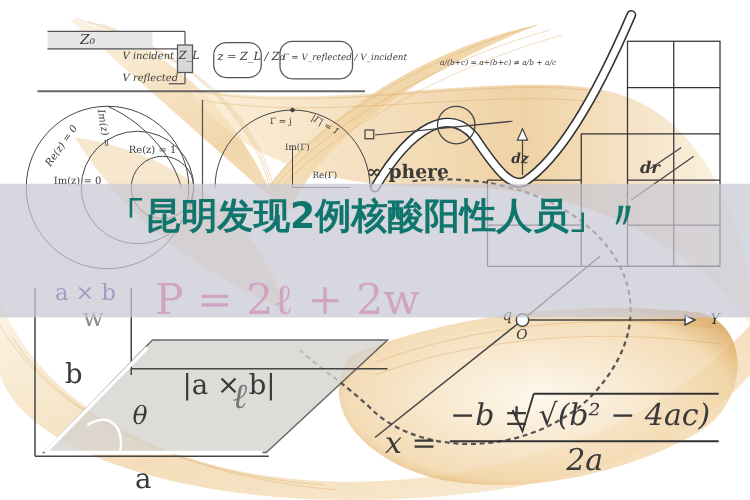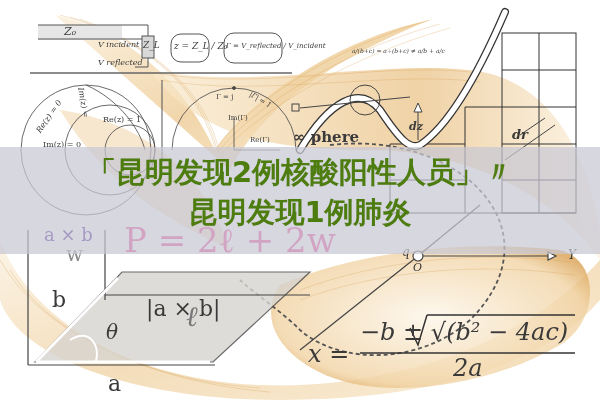--- a/index.html
+++ b/index.html
@@ -1,21 +1,21 @@
 <!DOCTYPE html>
 <html><head>
   <meta charset="utf-8">
   <style>
     html, body { margin:0; padding:0; }
     body { width:600px; height:400px; overflow:hidden; background:#ffffff; position:relative; font-family:"DejaVu Serif", serif; }
     .stage { position:absolute; left:0; top:0; width:600px; height:400px; overflow:hidden; background:#fff;padding-left:13px; }
     .bg-svg { position:absolute; left:0; top:0; width:600px; height:400px; }
     .mathtxt { position:absolute; color:#3a3a3a; font-family:"DejaVu Serif", serif; font-style:italic; white-space:nowrap; }
     .banner { position:absolute; left:0; top:147px; width:600px; height:107px; background:rgba(200,200,212,0.72); }
-    .headline { position:absolute; left:0; top:150px; width:600px; text-align:center; color:#4d7c0f; font-family:"DejaVu Sans", sans-serif; font-weight:bold; font-size:29px; line-height:40px; letter-spacing:0px; text-shadow:0 0 1px rgba(0,0,0,0.08); }
+    .headline { position:absolute; left:0; top:150px; width:600px; text-align:center; color:#0f766e; font-family:"DejaVu Sans", sans-serif; font-weight:bold; font-size:29px; line-height:40px; letter-spacing:0px; text-shadow:0 0 1px rgba(0,0,0,0.08); }
     .headline .line { display:block; }
     .headline .l1 { margin-top:2px; }
     .headline .l2 { margin-top:0px; }
   </style>
 </head>
 <body>
 
 <div class="stage">
 
   <svg class="bg-svg" viewBox="0 0 600 400">
@@ -171,15 +171,14 @@
   <span class="mathtxt" style="left:413px;top:261px;font-size:11px;">O</span>
   <span class="mathtxt" style="left:568px;top:248px;font-size:12px;">Y</span>
   <span class="mathtxt" style="left:308px;top:340px;font-size:24px;">x =</span>
   <span class="mathtxt" style="left:360px;top:318px;font-size:24px;">−b ± √(b² − 4ac)</span>
   <span class="mathtxt" style="left:453px;top:354px;font-size:24px;">2a</span>
 
   <div class="banner"></div>
 
   <div class="headline">
     <span class="line l1">「昆明发现2例核酸阳性人员」〃</span>
-    <span class="line l2">昆明发现1例肺炎</span>
   </div>
 </div>
 
 </body></html>

